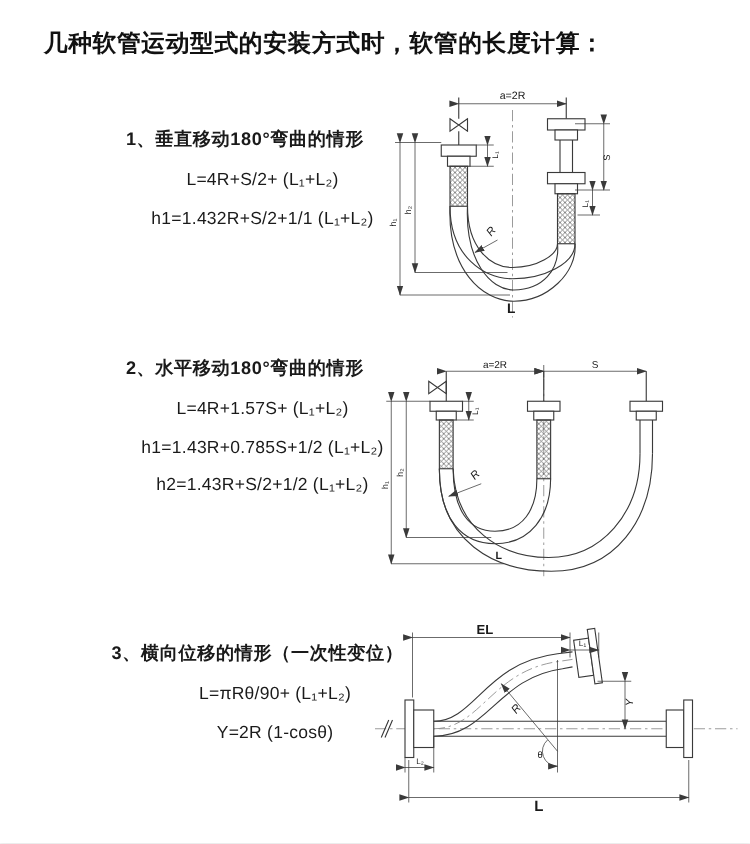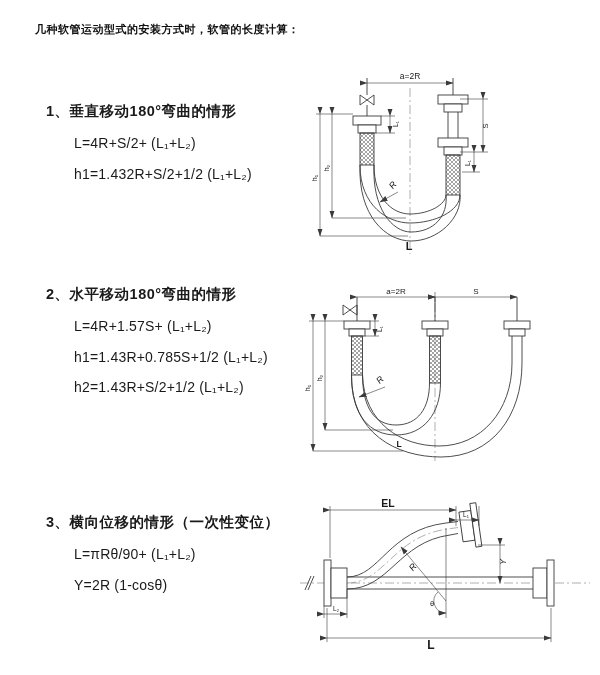--- a/index.html
+++ b/index.html
@@ -2,45 +2,45 @@
 <html><head>
 <meta charset="utf-8">
 <style>
   html,body{margin:0;padding:0;background:#e8e8e8;}
   .page{
     position:relative;width:600px;height:675px;background:#ffffff;
     font-family:"Liberation Sans","DejaVu Sans",sans-serif;color:#1a1a1a;
     overflow:hidden;margin:0 auto;box-shadow:0 0 4px rgba(0,0,0,.2);
   }
   .title{
-    position:absolute;left:35px;top:22px;font-size:11px;font-weight:700;
+    position:absolute;left:35px;top:22px;font-size:19px;font-weight:700;
     letter-spacing:.5px;color:#111;
   }
-  .sec{position:absolute;left:46px;width:300px;}
+  .sec{position:absolute;left:46px;width:300px;text-align:center;}
   .sec-heading{font-size:14.5px;font-weight:700;letter-spacing:.5px;margin-bottom:7px;}
   .formula{margin-left:28px;font-size:14px;line-height:30.5px;letter-spacing:.2px;}
   .diag{position:absolute;}
   .diag .ln{stroke:#3a3a3a;stroke-width:.9;fill:none;}
   .diag .fil{stroke:#3a3a3a;stroke-width:.9;fill:#ffffff;}
   .diag .hat{stroke:#3a3a3a;stroke-width:.9;}
   .diag .dim{stroke:#3a3a3a;stroke-width:.6;fill:none;}
   .diag .cl{stroke:#7a7a7a;stroke-width:.6;fill:none;stroke-dasharray:9 3 2 3;}
   .diag text{fill:#1a1a1a;font-family:"Liberation Sans","DejaVu Sans",sans-serif;}
 </style>
 </head>
 <body>
 
 <div class="page">
 
   <div class="title">几种软管运动型式的安装方式时，软管的长度计算：</div>
 
   <section class="sec" style="top:102px">
     <div class="sec-heading">1、垂直移动180°弯曲的情形</div>
     <div class="formula">L=4R+S/2+ (L₁+L₂)</div>
-    <div class="formula">h1=1.432R+S/2+1/2 (L₁+L₂)</div>
+    <div class="formula">h1=1.432R+S/2+1/1 (L₁+L₂)</div>
   </section>
 
   <section class="sec" style="top:285px">
     <div class="sec-heading">2、水平移动180°弯曲的情形</div>
     <div class="formula">L=4R+1.57S+ (L₁+L₂)</div>
     <div class="formula">h1=1.43R+0.785S+1/2 (L₁+L₂)</div>
     <div class="formula">h2=1.43R+S/2+1/2 (L₁+L₂)</div>
   </section>
 
   <section class="sec" style="top:513px;width:320px">

